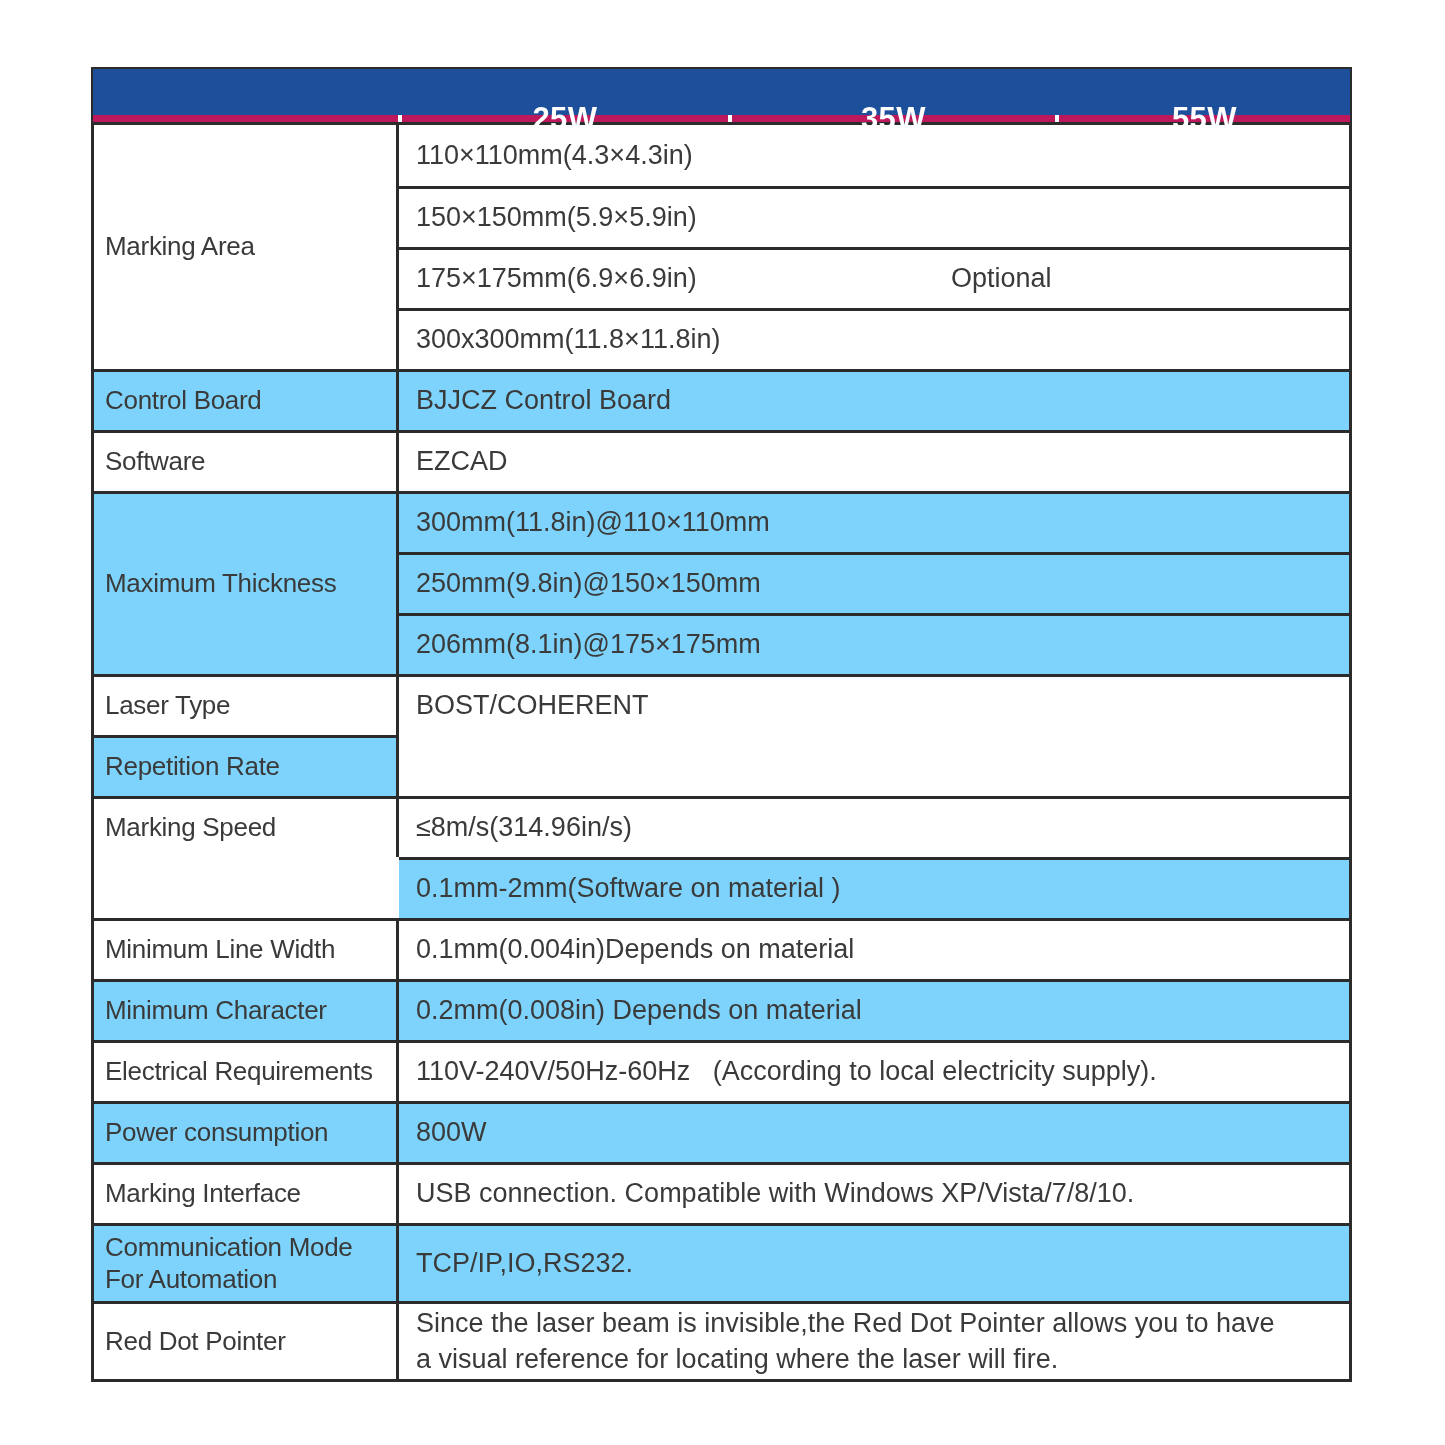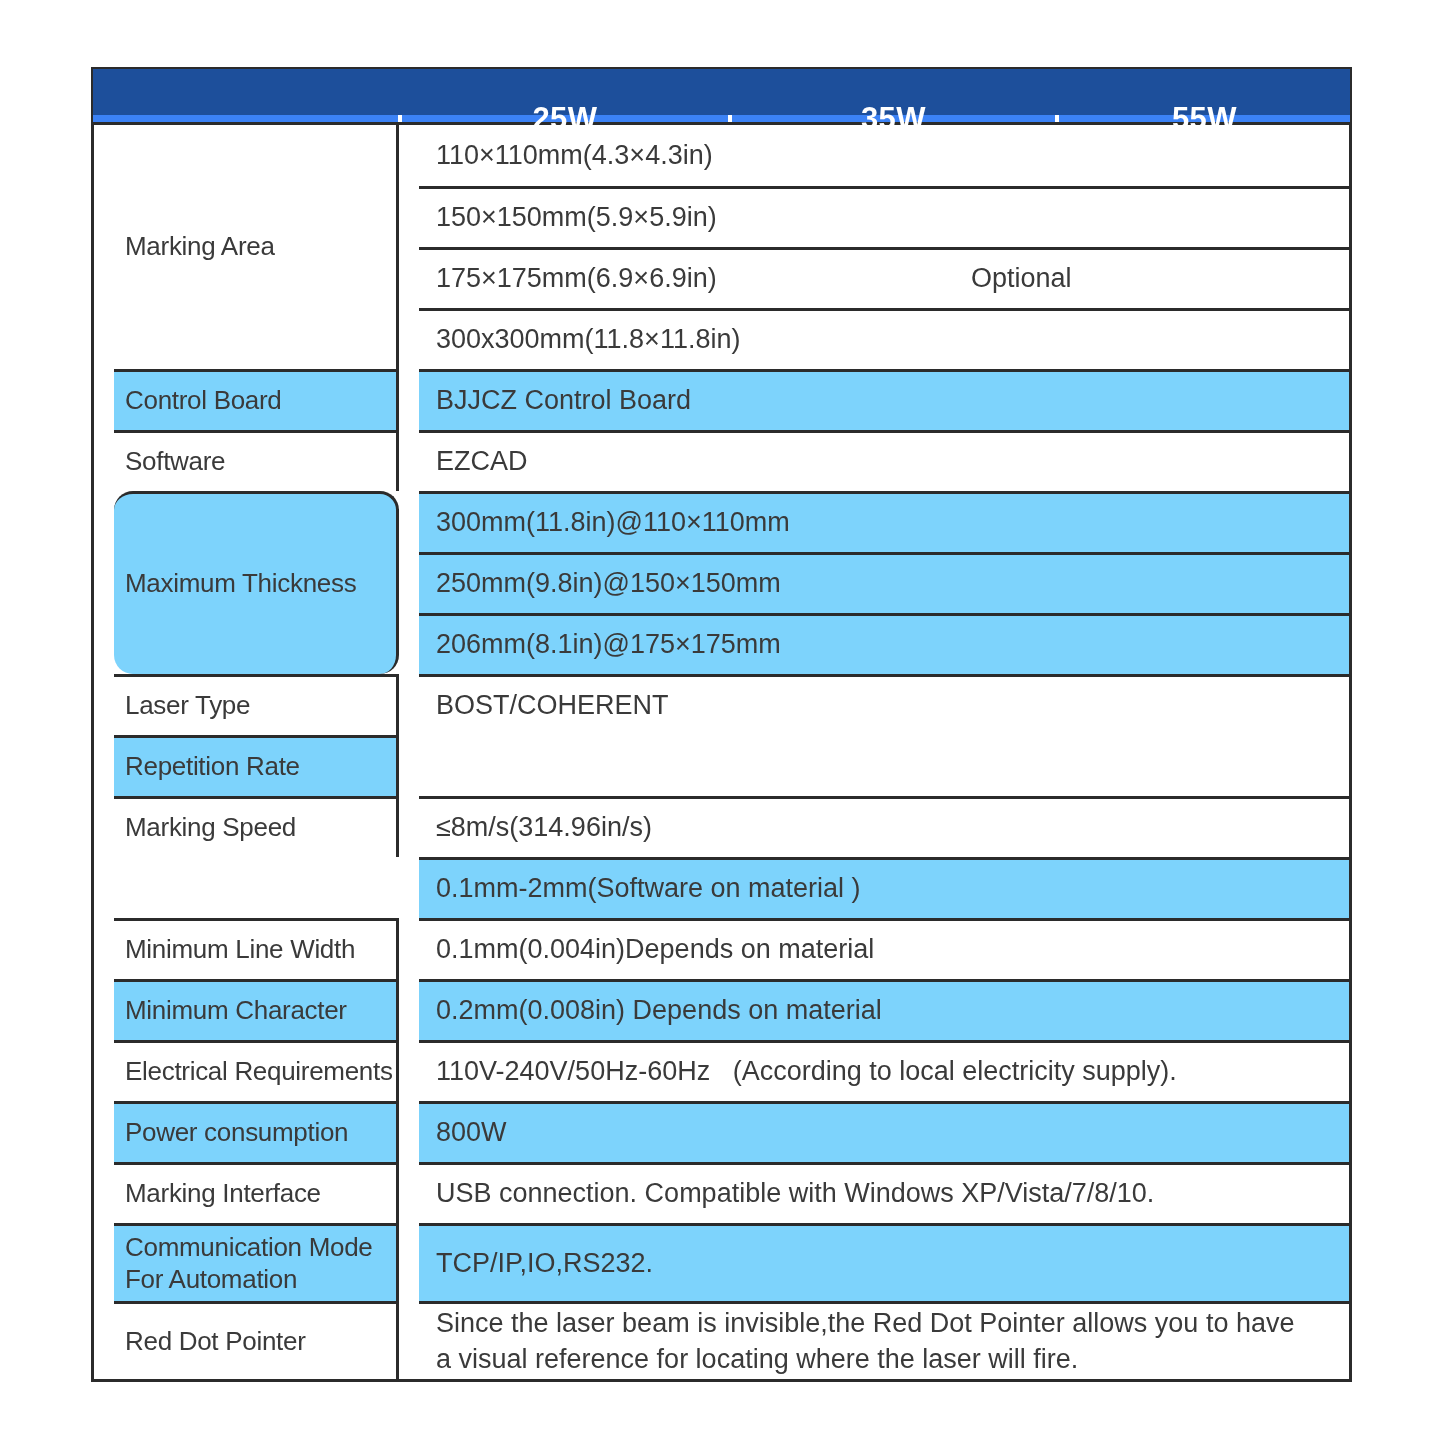--- a/index.html
+++ b/index.html
@@ -25,21 +25,21 @@
     box-sizing: border-box;
     border: 2px solid #2b2b2b;
     border-bottom: 3px solid #2b2b2b;
     background: #1d4f9b;
   }
   .hcell {
     box-sizing: border-box;
     display: flex;
     align-items: center;
     justify-content: center;
-    background: #3b82f6;
+    background: #be185d;
     color: #ffffff;
     font-size: 31px;
     font-weight: bold;
     letter-spacing: 0.5px;
     margin-top: 46px;
   }
   .hcell.c0 { width: 305px; }
   .hcell.c1 { width: 330px; border-left: 4px solid #ffffff; }
   .hcell.c2 { width: 327px; border-left: 4px solid #ffffff; }
   .hcell.c3 { flex: 1; border-left: 4px solid #ffffff; }
@@ -54,21 +54,20 @@
     border-top: none;
     background: #ffffff;
   }
   .cell {
     box-sizing: border-box;
     display: flex;
     align-items: center;
     border-top: 3px solid #2b2b2b;
     color: #3a3a3a;
     background: #ffffff;
-    margin-left: 20px;
   }
   .cell.first { border-top: none; }
   .cell.gray { background: #7dd3fc; }
   .label {
     grid-column: 1;
     border-right: 3px solid #2b2b2b;
     padding-left: 11px;
     padding-right: 6px;
     font-size: 26px;
     letter-spacing: -0.3px;
@@ -78,21 +77,21 @@
   .value {
     grid-column: 2;
     padding-left: 17px;
     padding-right: 5px;
     font-size: 27px;
     white-space: pre-wrap;
     position: relative;
     line-height: 1.3;
   }
   .span4 { grid-row: span 4; }
-  .span3 { grid-row: span 3; border-radius: 19px; }
+  .span3 { grid-row: span 3; }
   .optional {
     position: absolute;
     left: 552px;
     top: 50%;
     transform: translateY(-50%);
     white-space: nowrap;
   }
   .wrap-narrow { max-width: 862px; }
 </style>
 </head>

